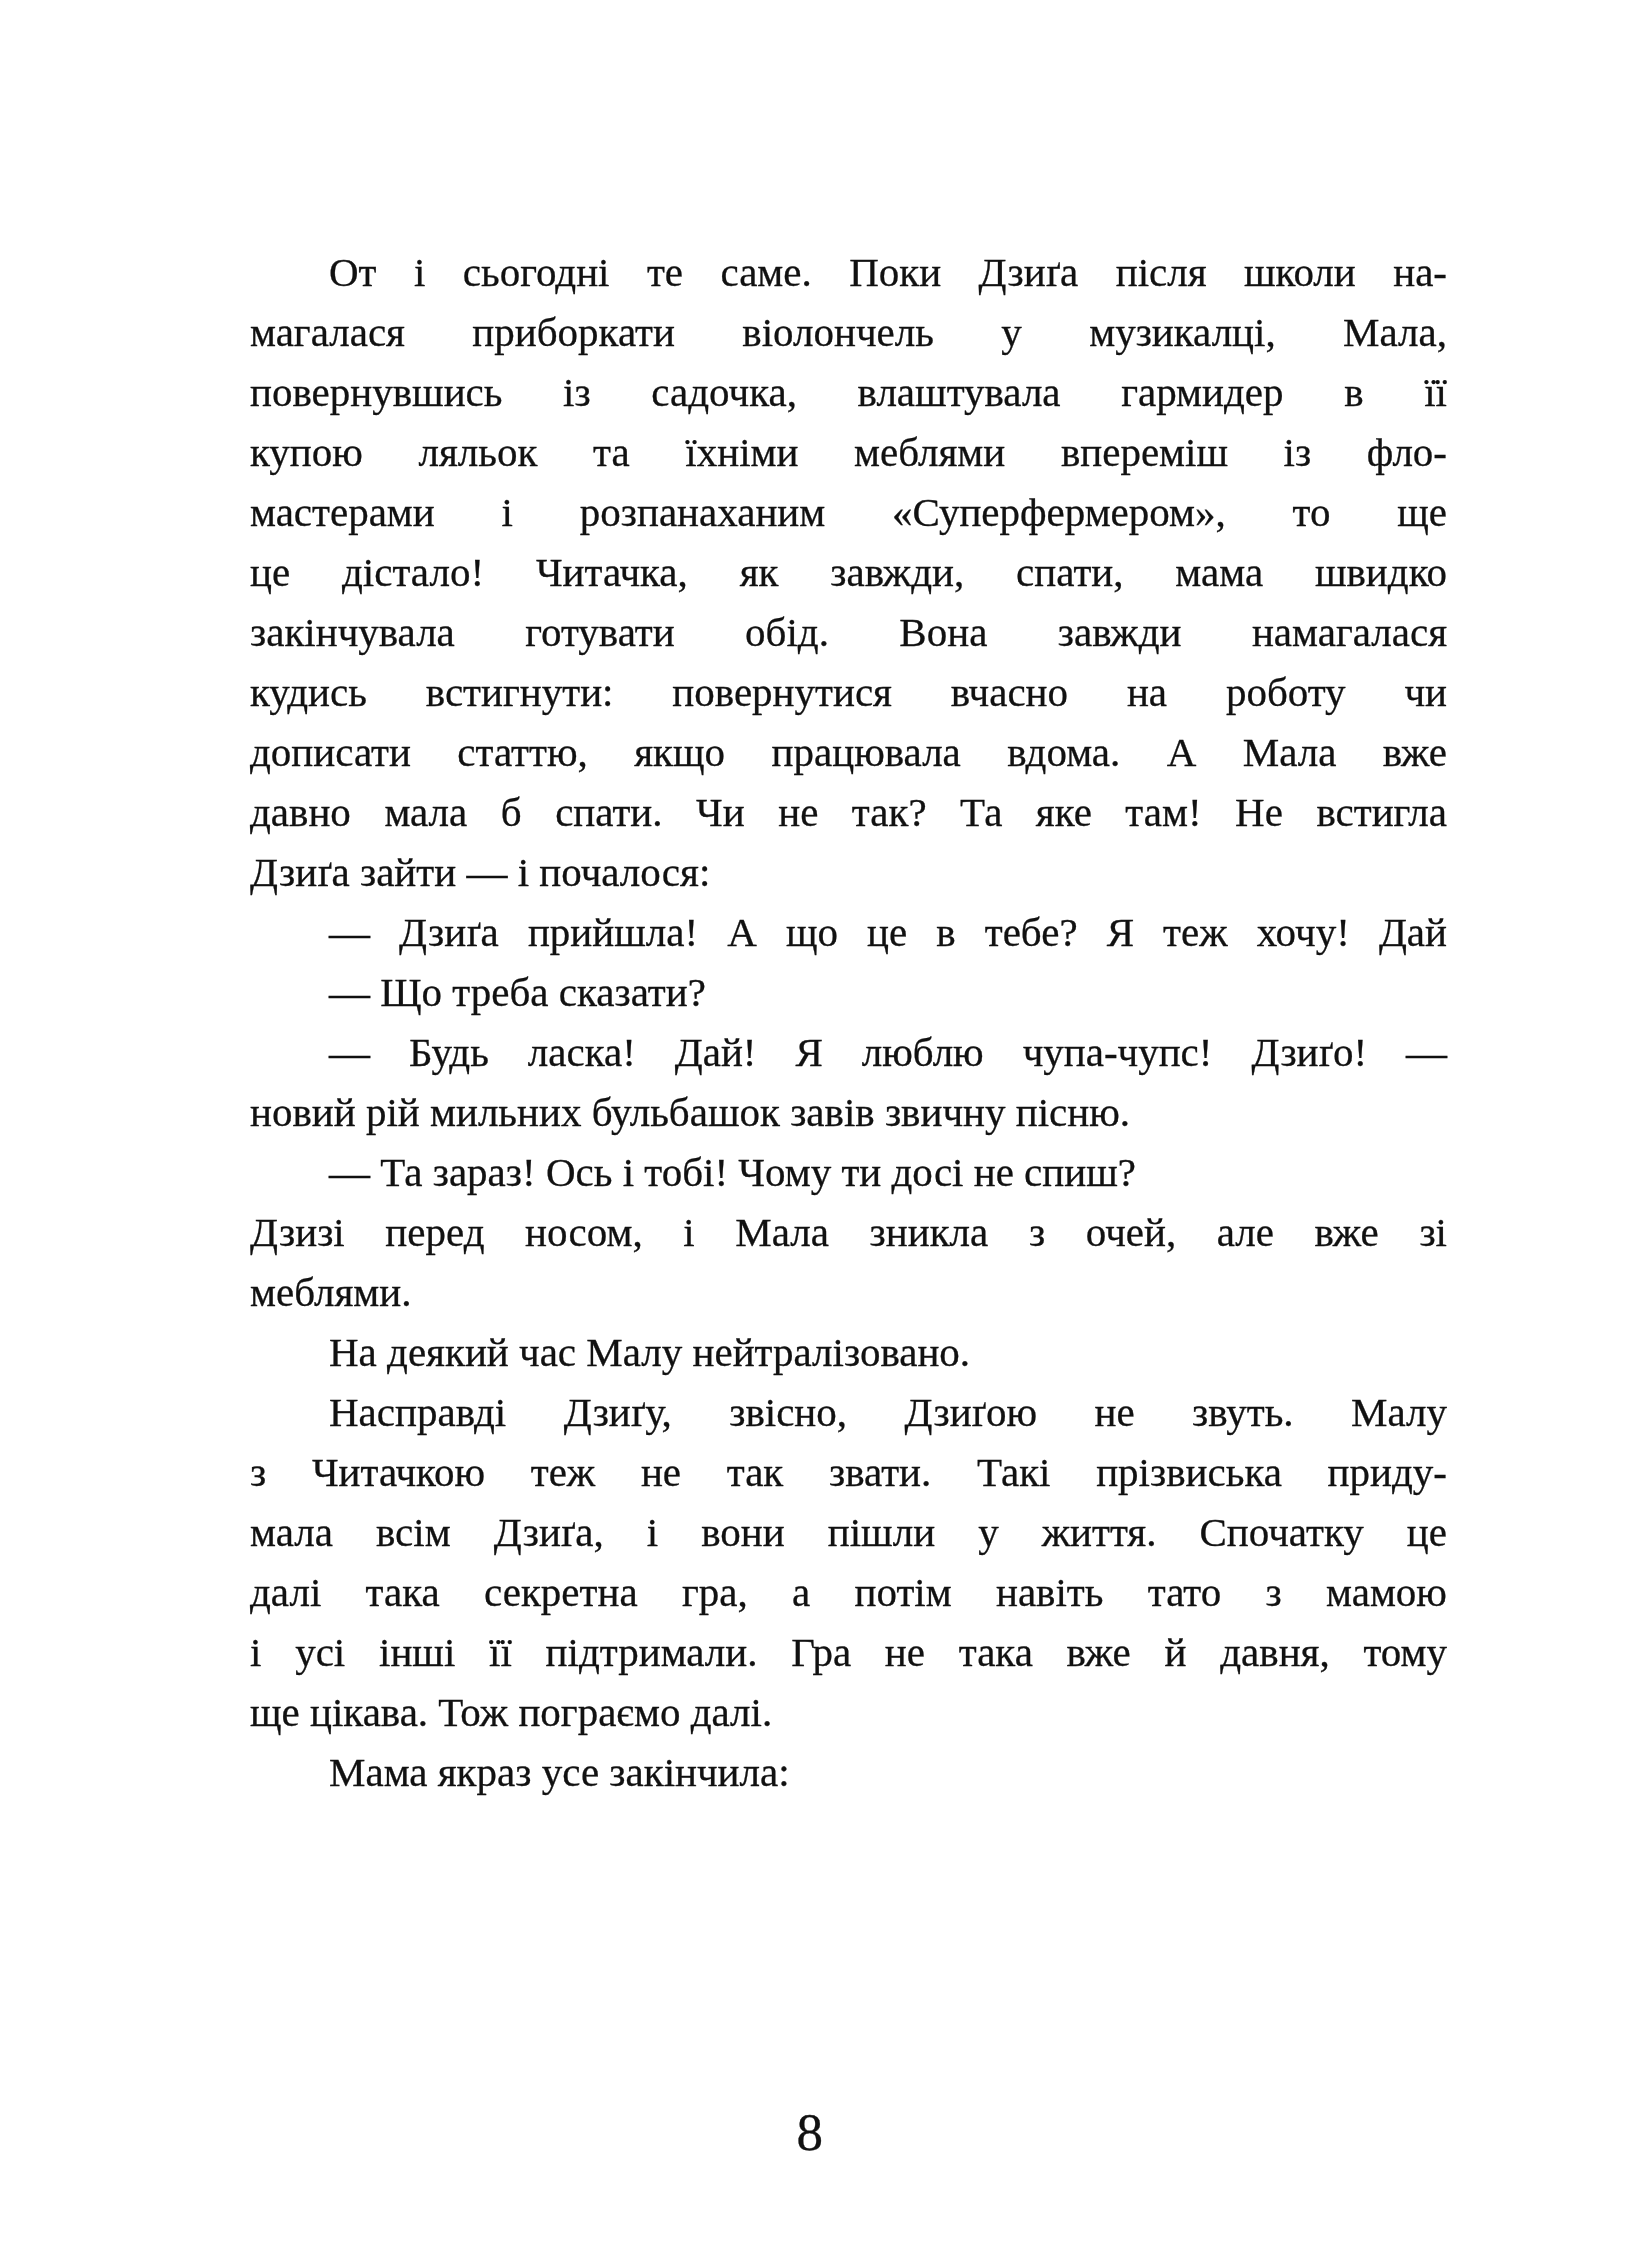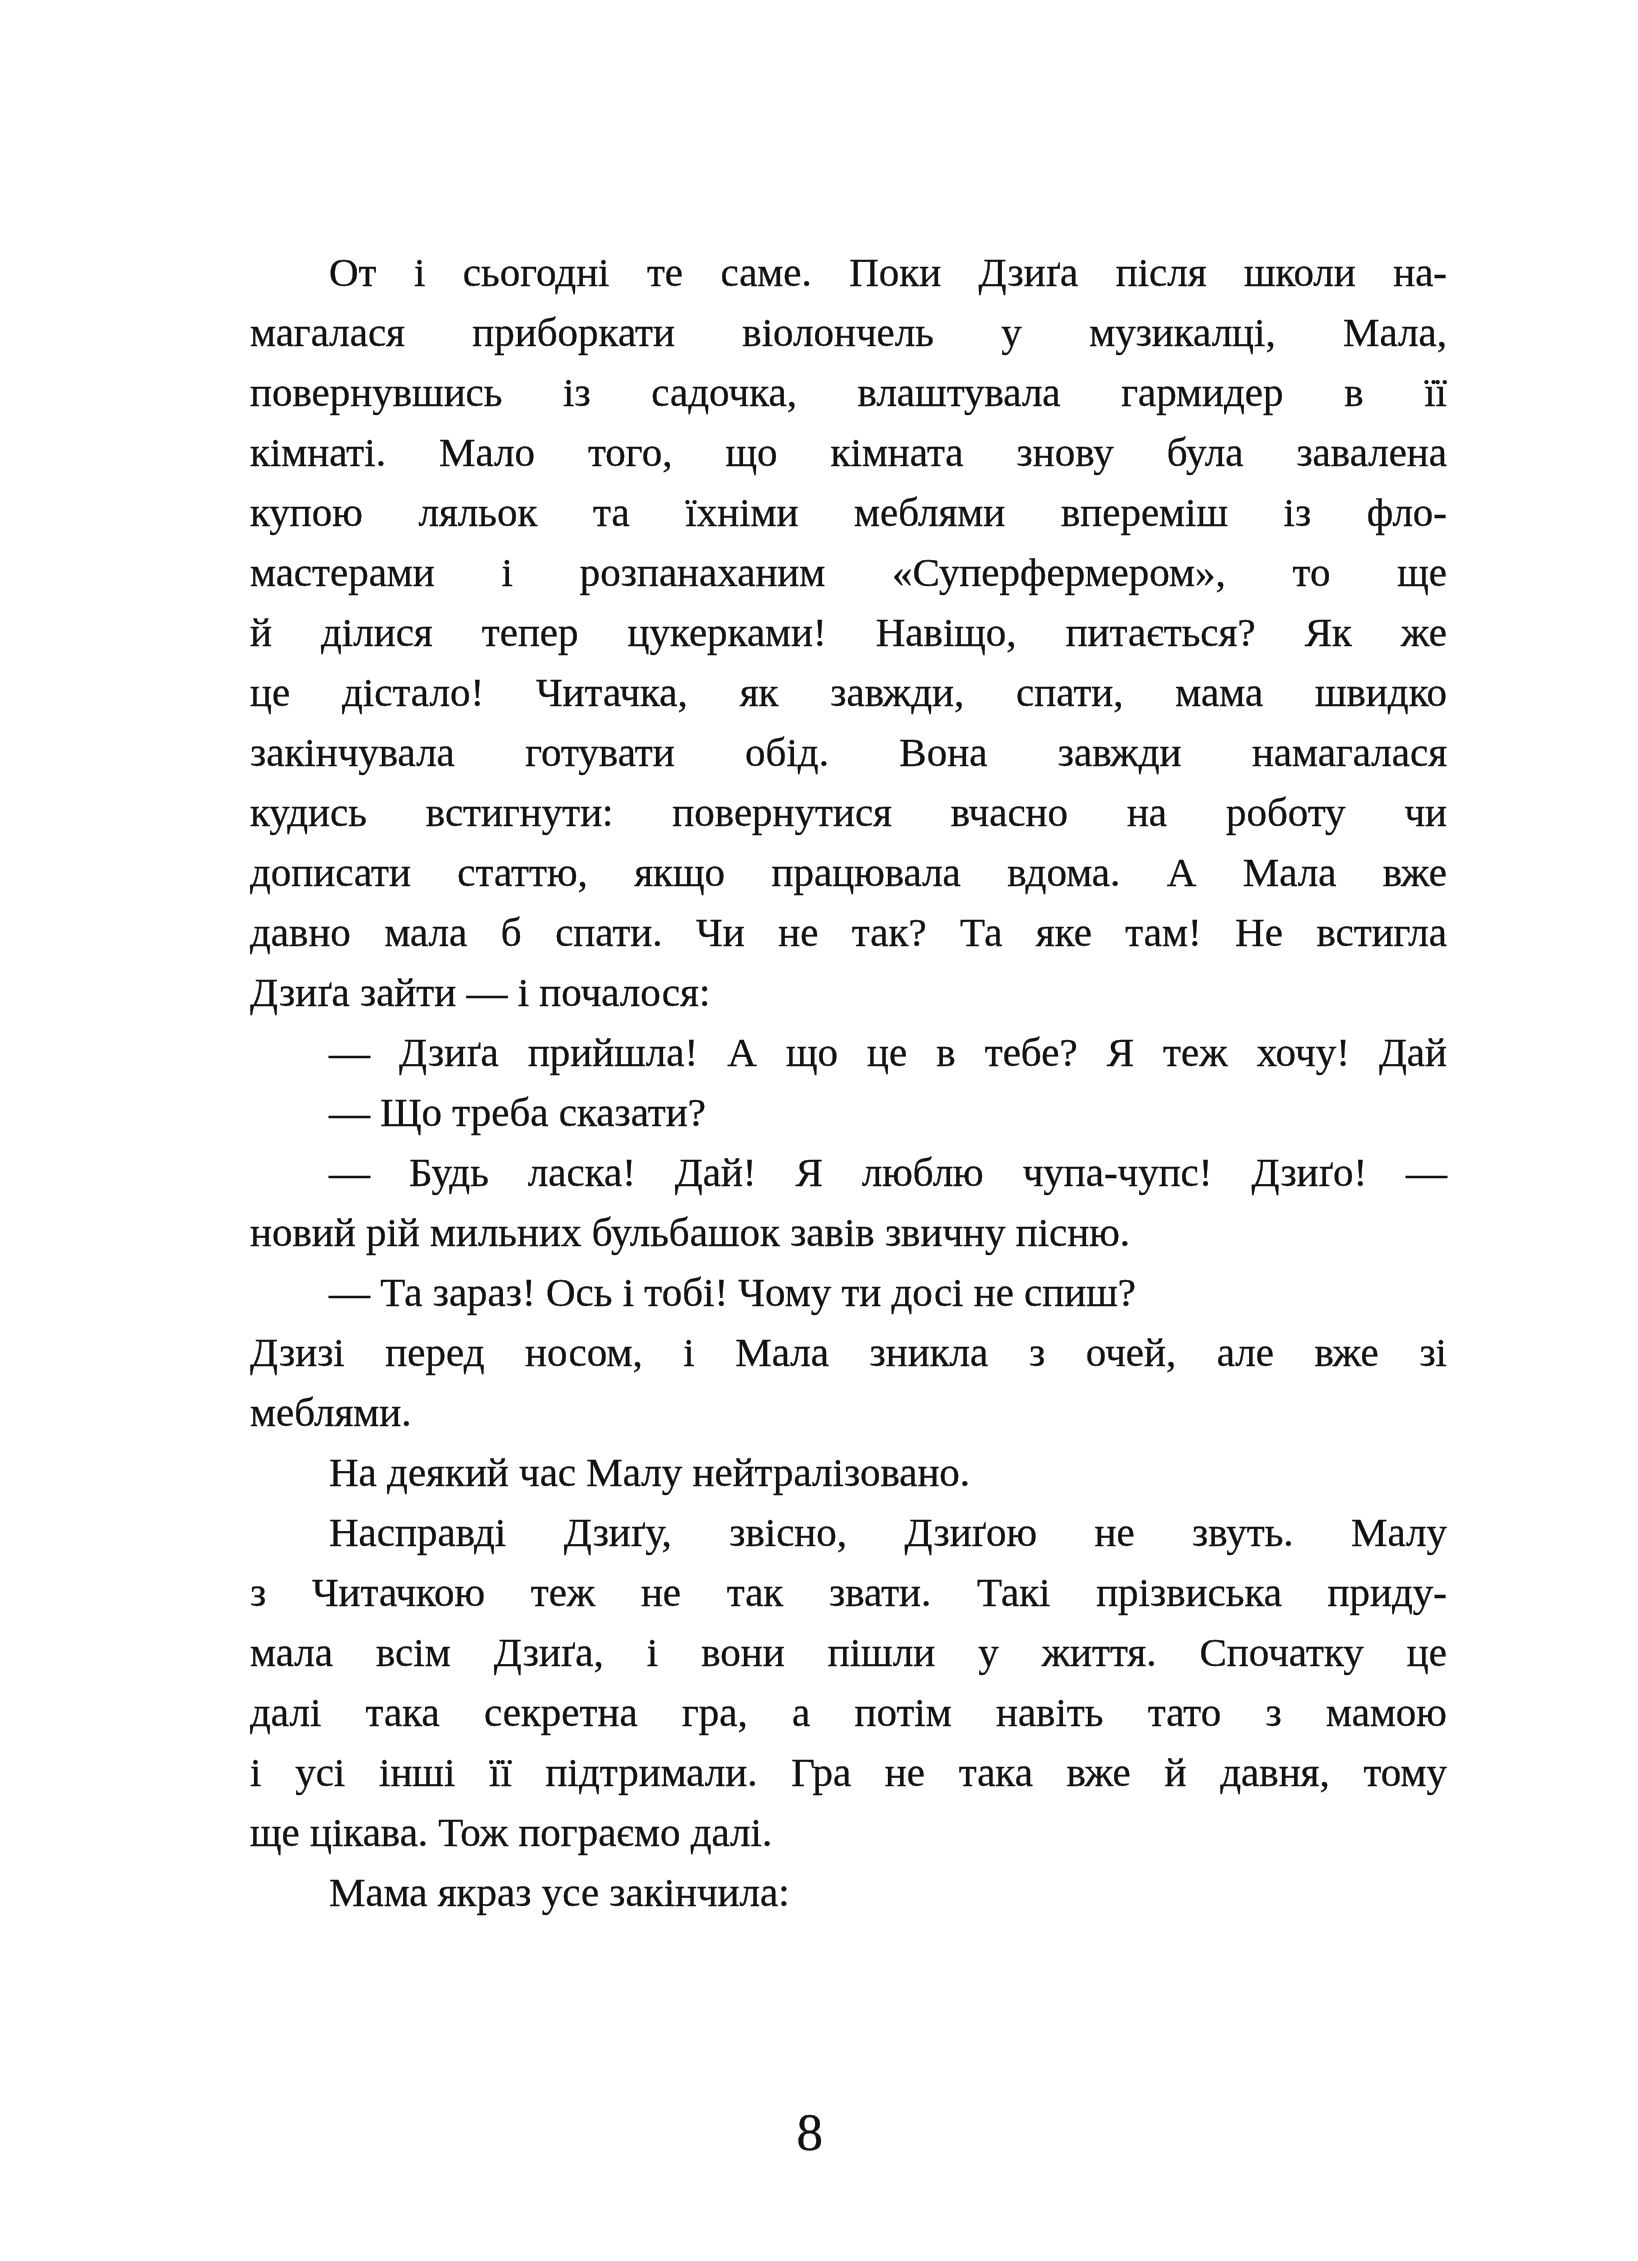--- a/index.html
+++ b/index.html
@@ -59,24 +59,22 @@
     }
   </style>
 </head>
 <body>
 
 <div class="page">
   <div class="text-block">
     <span class="line indent">От і сьогодні те саме. Поки Дзиґа після школи на-</span>
     <span class="line">магалася приборкати віолончель у музикалці, Мала,</span>
     <span class="line">повернувшись із садочка, влаштувала гармидер в її</span>
-    <span class="line">кімнаті. Мало того, що кімната знову була завалена</span>
     <span class="line">купою ляльок та їхніми меблями впереміш із фло-</span>
     <span class="line">мастерами і розпанаханим «Суперфермером», то ще</span>
-    <span class="line">й ділися тепер цукерками! Навіщо, питається? Як же</span>
     <span class="line">це дістало! Читачка, як завжди, спати, мама швидко</span>
     <span class="line">закінчувала готувати обід. Вона завжди намагалася</span>
     <span class="line">кудись встигнути: повернутися вчасно на роботу чи</span>
     <span class="line">дописати статтю, якщо працювала вдома. А Мала вже</span>
     <span class="line">давно мала б спати. Чи не так? Та яке там! Не встигла</span>
     <span class="line last">Дзиґа зайти — і почалося:</span>
     <span class="line indent">— Дзиґа прийшла! А що це в тебе? Я теж хочу! Дай</span>
     <span class="line indent last">— Що треба сказати?</span>
     <span class="line indent">— Будь ласка! Дай! Я люблю чупа-чупс! Дзиґо! —</span>
     <span class="line last">новий рій мильних бульбашок завів звичну пісню.</span>

